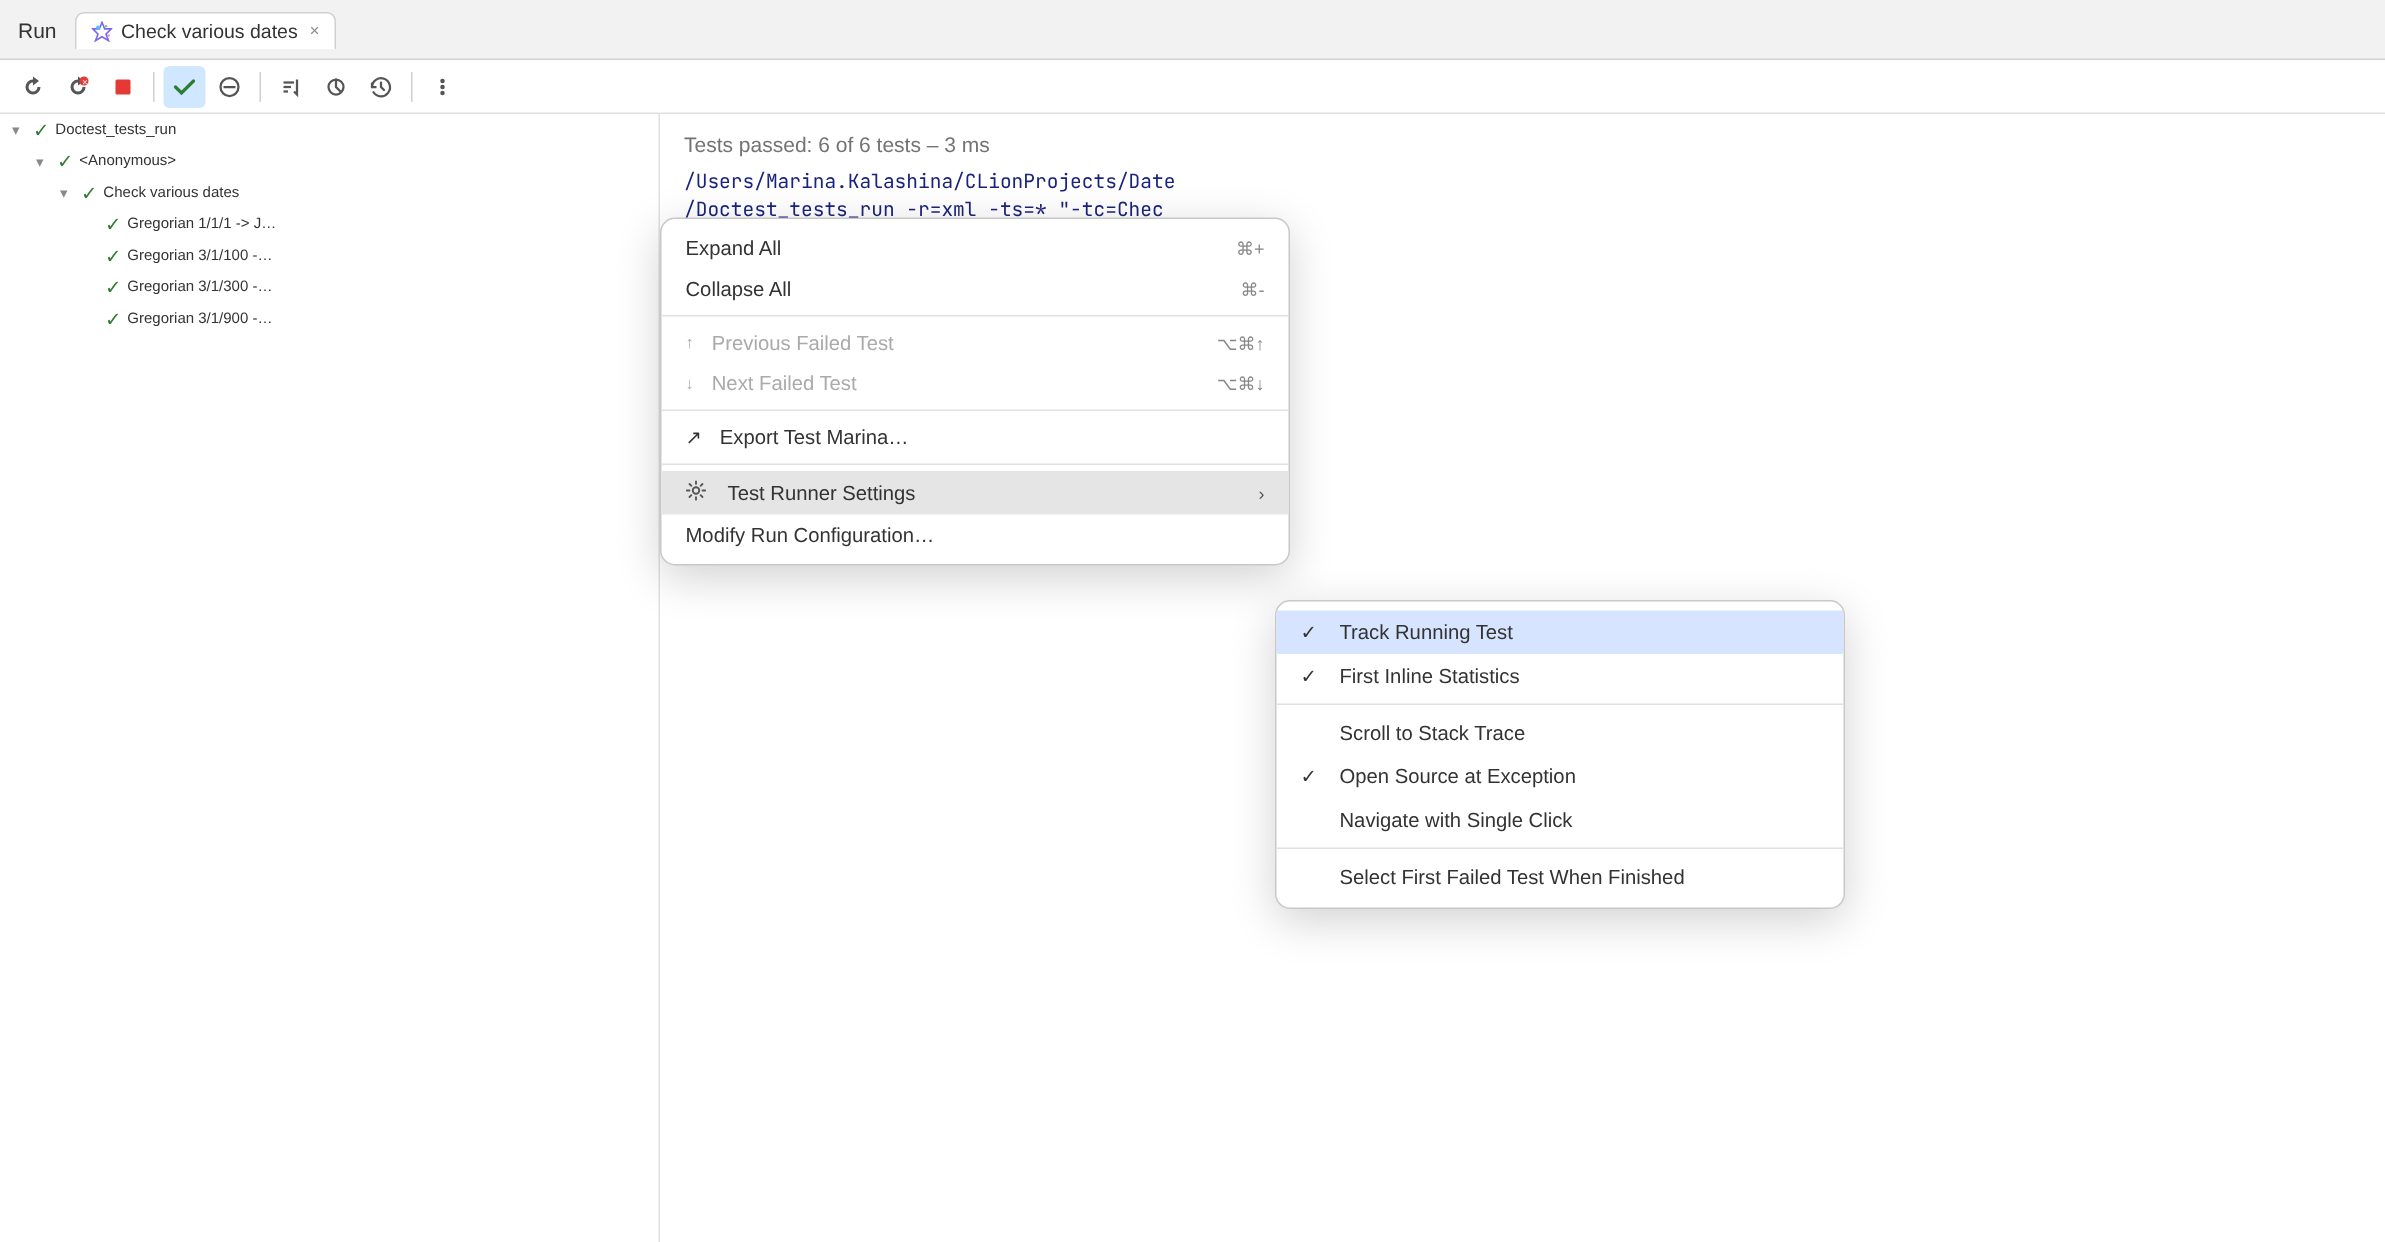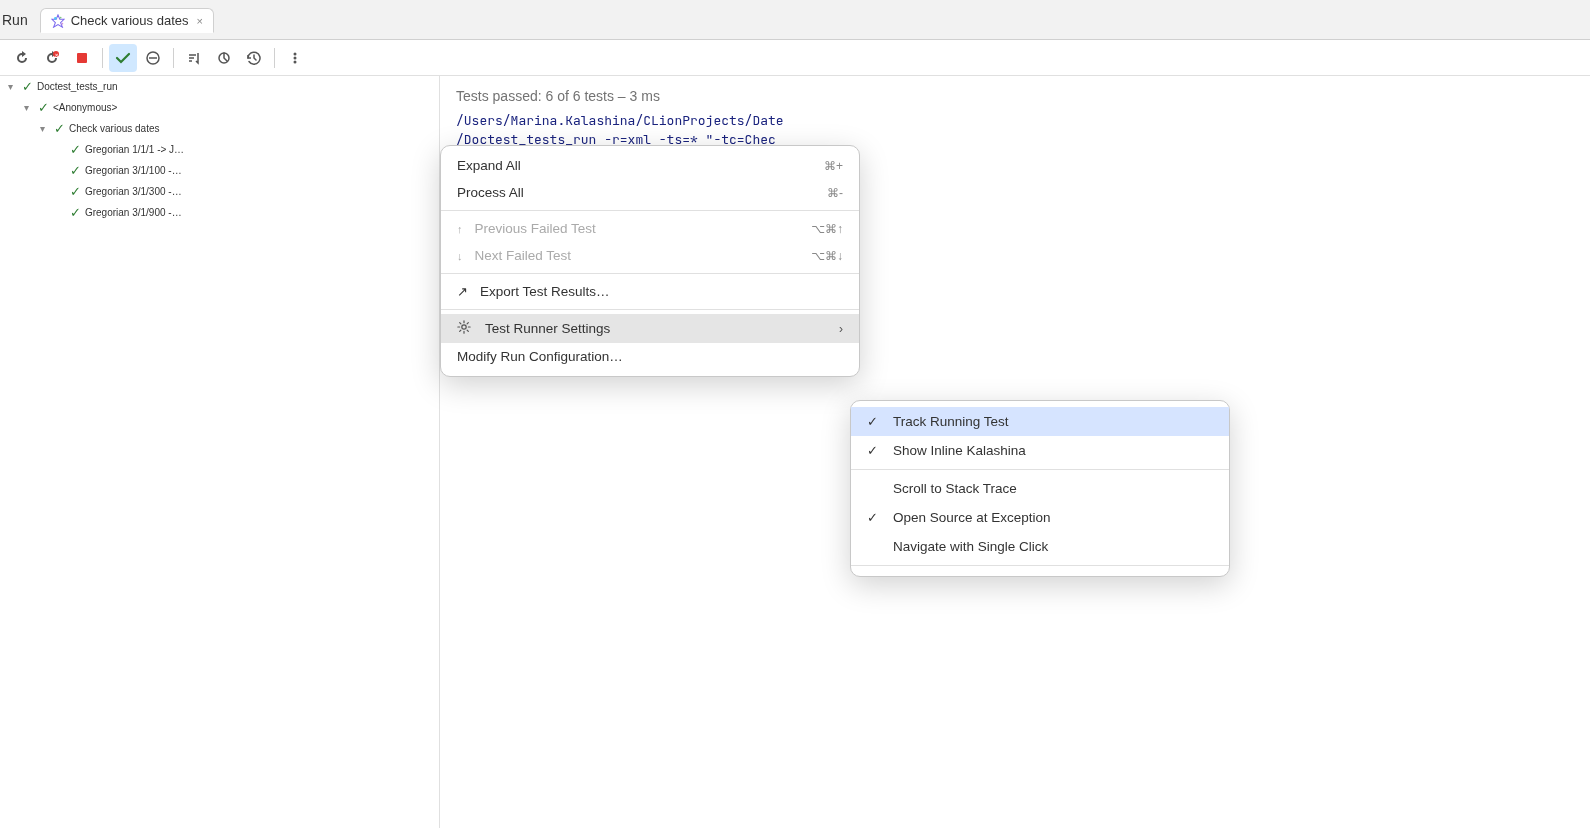--- a/index.html
+++ b/index.html
@@ -19,21 +19,21 @@
       height: 100%;
       display: flex;
       flex-direction: column;
     }
 
     
     .tab-bar {
       display: flex;
       align-items: center;
       background: #f2f2f2;
-      padding: 0 2px;
+      padding: 0 12px;
       height: 40px;
       border-bottom: 1px solid #d0d0d0;
       gap: 4px;
     }
     .tab-label {
       font-size: 14px;
       font-weight: 500;
       color: #333;
       margin-right: 8px;
     }
@@ -407,21 +407,21 @@
 
     <div class="menu-item">
       <span class="menu-label">
         <span>Expand All</span>
       </span>
       <span class="menu-shortcut">⌘+</span>
     </div>
 
     <div class="menu-item">
       <span class="menu-label">
-        <span>Process All</span>
+        <span>Collapse All</span>
       </span>
       <span class="menu-shortcut">⌘-</span>
     </div>
 
     <div class="menu-separator"></div>
 
     <div class="menu-item disabled">
       <span class="menu-label">
         <span style="font-size:11px; color:#aaa; margin-right:4px;">↑</span>
         <span>Previous Failed Test</span>
@@ -435,21 +435,21 @@
         <span>Next Failed Test</span>
       </span>
       <span class="menu-shortcut">⌥⌘↓</span>
     </div>
 
     <div class="menu-separator"></div>
 
     <div class="menu-item">
       <span class="menu-label">
         <span style="font-size:13px; margin-right:4px;">↗</span>
-        <span>Export Test Results…</span>
+        <span>Export Test Marina…</span>
       </span>
     </div>
 
     <div class="menu-separator"></div>
 
     <div class="menu-item highlighted">
       <span class="menu-label">
         <span style="margin-right:6px;">
           <svg width="14" height="14" viewBox="0 0 16 16" fill="none">
             <circle cx="8" cy="8" r="2.5" stroke="#555" stroke-width="1.4"></circle>
@@ -471,21 +471,21 @@
 
   <div class="submenu">
 
     <div class="submenu-item highlighted">
       <span class="submenu-check">✓</span>
       <span>Track Running Test</span>
     </div>
 
     <div class="submenu-item">
       <span class="submenu-check">✓</span>
-      <span>Show Inline Kalashina</span>
+      <span>First Inline Statistics</span>
     </div>
 
     <div class="submenu-separator"></div>
 
     <div class="submenu-item">
       <span class="submenu-check"></span>
       <span>Scroll to Stack Trace</span>
     </div>
 
     <div class="submenu-item">
@@ -493,16 +493,20 @@
       <span>Open Source at Exception</span>
     </div>
 
     <div class="submenu-item">
       <span class="submenu-check"></span>
       <span>Navigate with Single Click</span>
     </div>
 
     <div class="submenu-separator"></div>
 
+    <div class="submenu-item">
+      <span class="submenu-check"></span>
+      <span>Select First Failed Test When Finished</span>
+    </div>
 
   </div>
 
 </div>
 
 </body></html>

